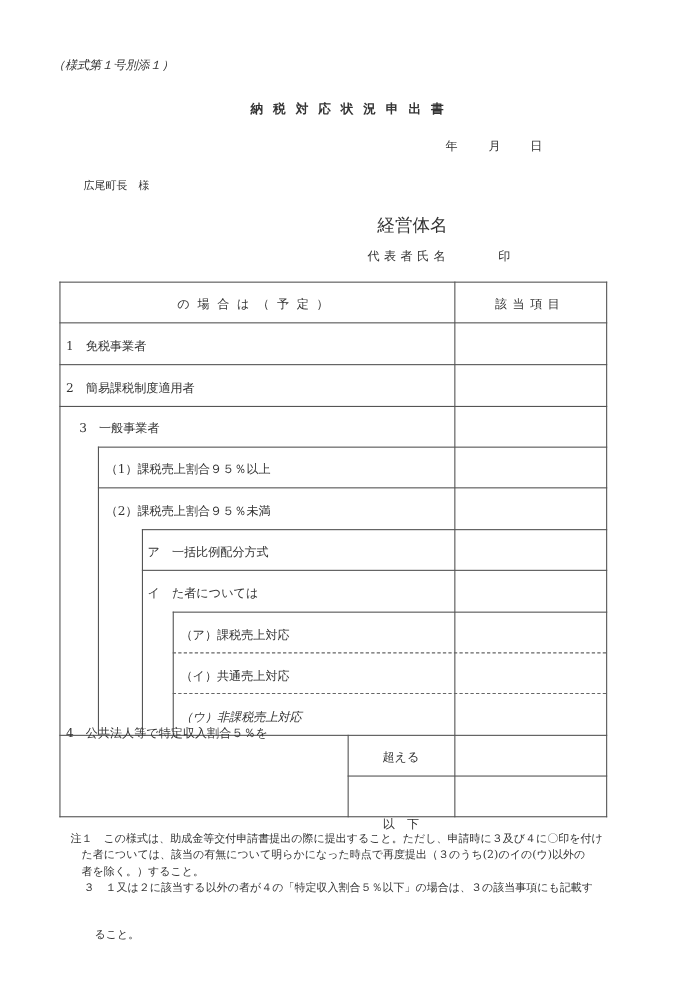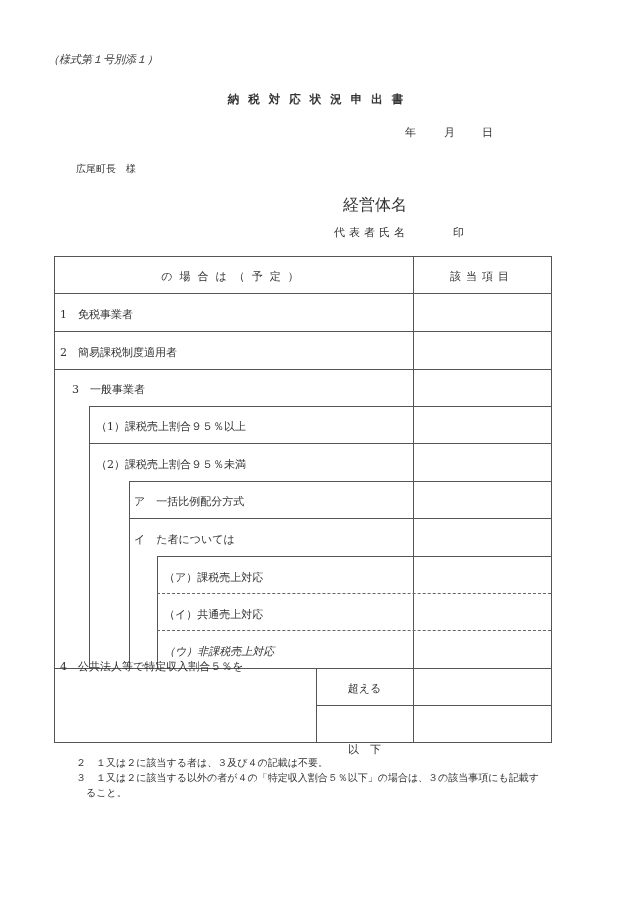--- a/index.html
+++ b/index.html
@@ -94,17 +94,19 @@
     <div class="abs" style="left:414px; top:482px; width:137px; height:36px;"></div>
     <div class="abs" style="left:414px; top:519px; width:137px; height:37px;"></div>
     <div class="abs" style="left:414px; top:557px; width:137px; height:36px;"></div>
     <div class="abs" style="left:414px; top:594px; width:137px; height:36px;"></div>
     <div class="abs" style="left:414px; top:631px; width:137px; height:37px;"></div>
     <div class="abs" style="left:414px; top:669px; width:137px; height:36px;"></div>
     <div class="abs" style="left:414px; top:706px; width:137px; height:36px;"></div>
   </div>
 
   <div class="notes">
-    <div class="note-row" style="padding-left:12px;">２　１又は２に該当する者は、３及び４の記載は不要。</div>
+    <div class="note-row">注１　この様式は、助成金等交付申請書提出の際に提出すること。ただし、申請時に３及び４に〇印を付け</div>
+    <div class="note-row" style="padding-left:10px;">た者については、該当の有無について明らかになった時点で再度提出（３のうち(2)のイの(ウ)以外の</div>
+    <div class="note-row" style="padding-left:10px;">者を除く。）すること。</div>
     <div class="note-row" style="padding-left:12px;">３　１又は２に該当する以外の者が４の「特定収入割合５％以下」の場合は、３の該当事項にも記載す</div>
-    <div class="note-row" style="padding-left:22px;">ること。</div>
+    <div class="note-row" style="padding-left:22px;margin-top:28px;">ること。</div>
   </div>
 </div>
 
 </body></html>

